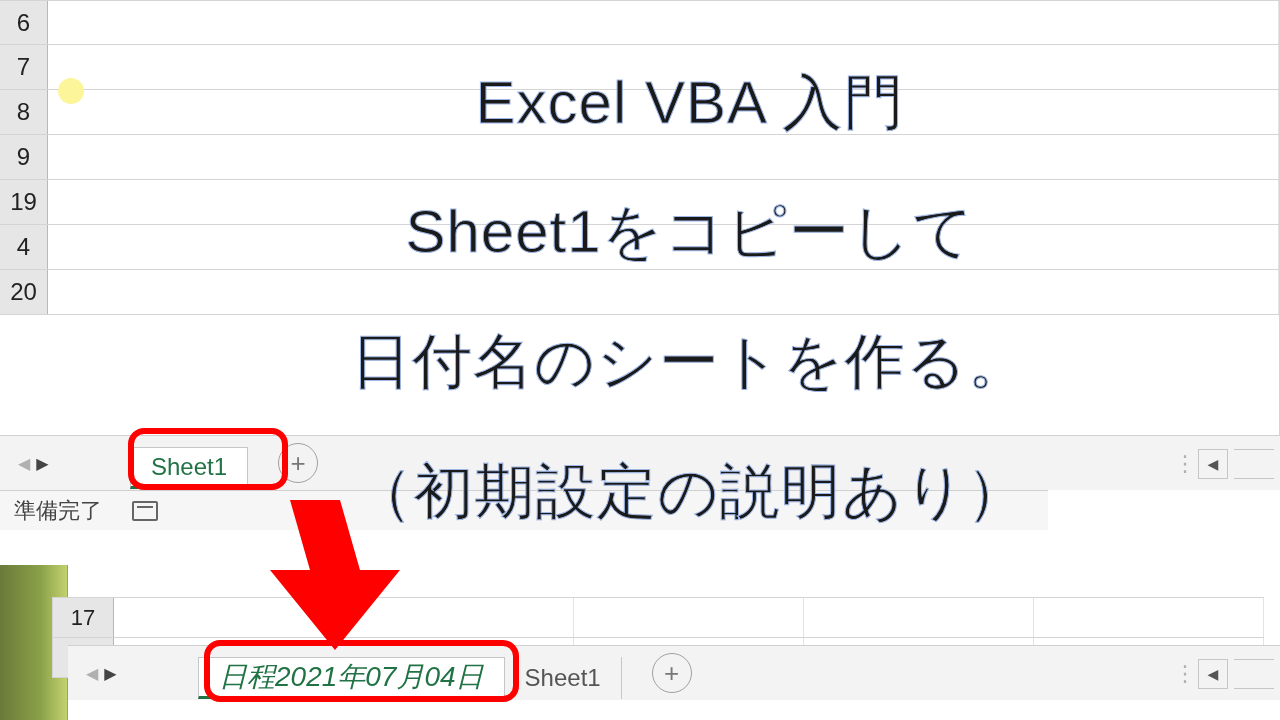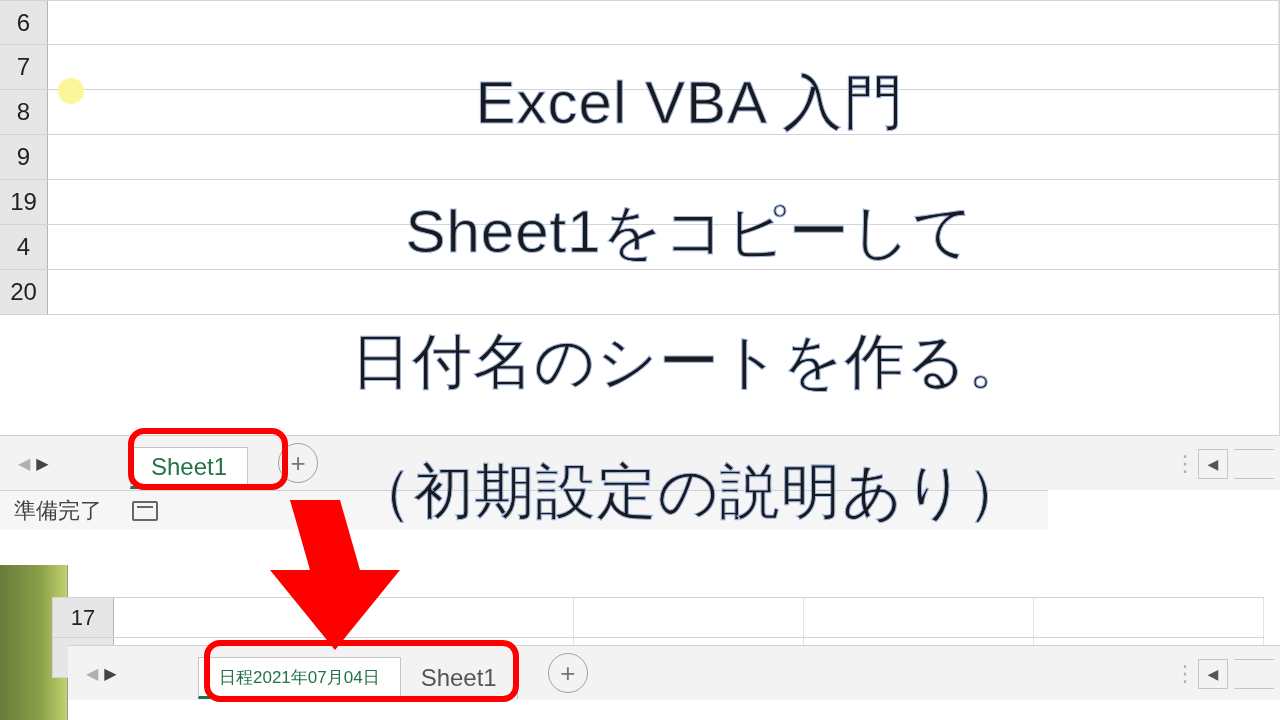--- a/index.html
+++ b/index.html
@@ -341,21 +341,21 @@
       <div class="cell-bot"></div>
       <div class="cell-bot"></div>
     </div>
   </div>
 
   <div class="tabbar-bottom">
     <div class="tab-nav">
       <span class="tri">◀</span>
       <span class="tri dark">▶</span>
     </div>
-    <div class="tab-active" style="font-size:17px;">
+    <div class="tab-active" style="font-size:28px;font-style:italic;">
       <span>日程2021年07月04日</span>
     </div>
     <div class="tab-plain">
       <span>Sheet1</span>
     </div>
     <div class="tab-add">
       <span>+</span>
     </div>
     <div class="tabbar-scroll">
       <span class="vdots">⋮</span>

